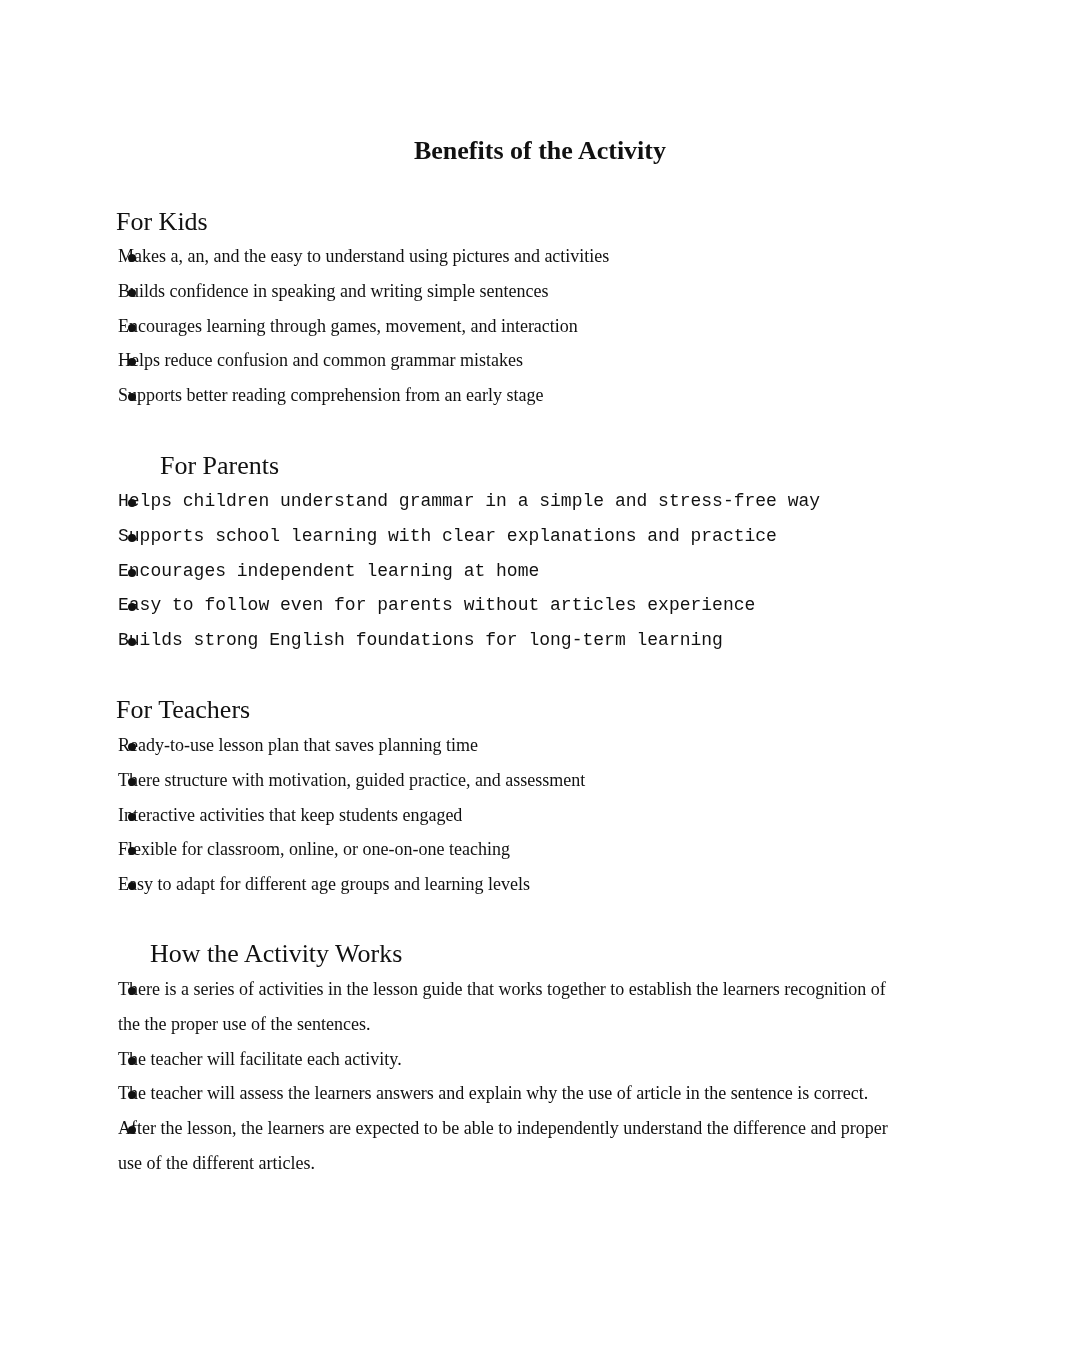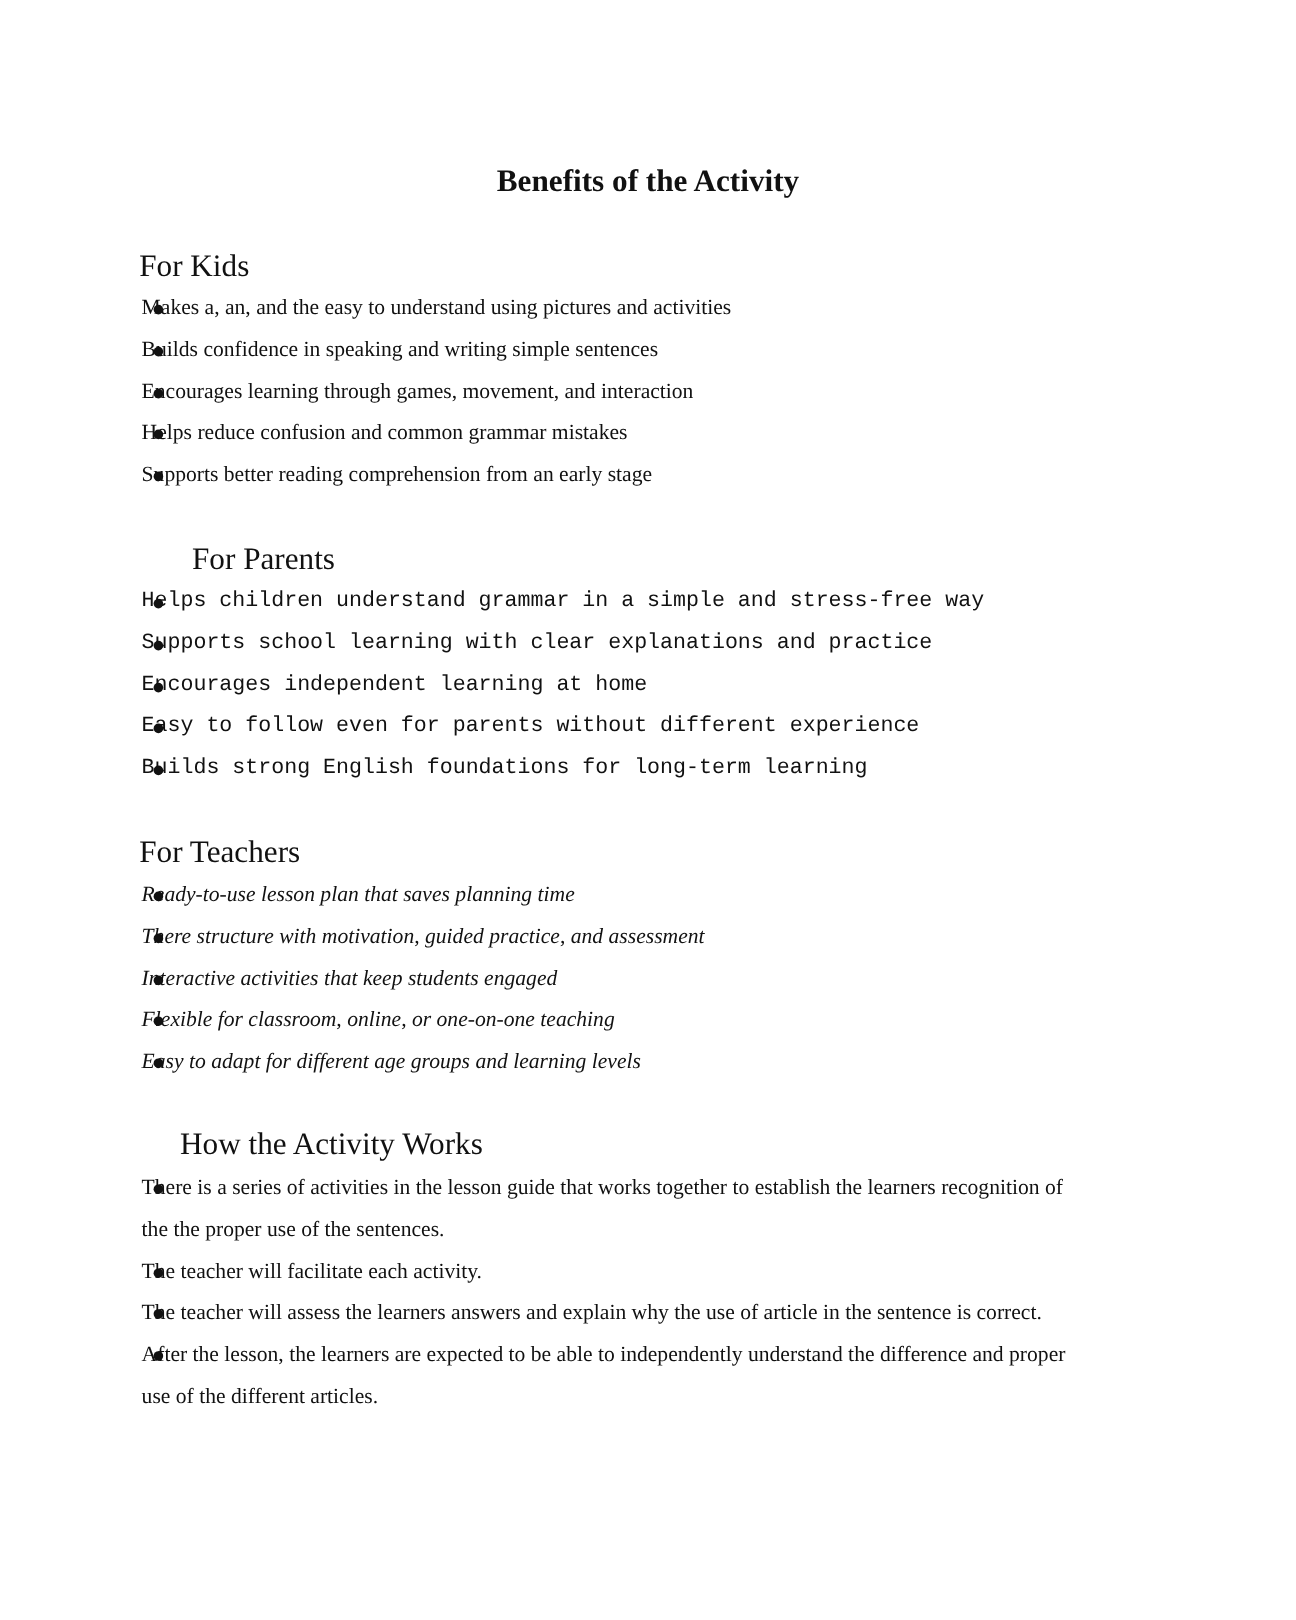--- a/index.html
+++ b/index.html
@@ -45,28 +45,28 @@
       <li>Supports better reading comprehension from an early stage</li>
     </ul>
   </div>
 
   <div class="section">
     <div class="section-heading" style="left:116px; top:449px;margin-left:44px;">For Parents</div>
     <ul class="items" style="top:484px;font-family:Liberation Mono, monospace;">
       <li>Helps children understand grammar in a simple and stress-free way</li>
       <li>Supports school learning with clear explanations and practice</li>
       <li>Encourages independent learning at home</li>
-      <li>Easy to follow even for parents without different experience</li>
+      <li>Easy to follow even for parents without articles experience</li>
       <li>Builds strong English foundations for long-term learning</li>
     </ul>
   </div>
 
   <div class="section">
     <div class="section-heading" style="left:116px; top:693px;">For Teachers</div>
-    <ul class="items" style="top:728px;font-style:italic;">
+    <ul class="items" style="top:728px;">
       <li>Ready-to-use lesson plan that saves planning time</li>
       <li>There structure with motivation, guided practice, and assessment</li>
       <li>Interactive activities that keep students engaged</li>
       <li>Flexible for classroom, online, or one-on-one teaching</li>
       <li>Easy to adapt for different age groups and learning levels</li>
     </ul>
   </div>
 
   <div class="section">
     <div class="section-heading" style="left:110px; top:937px;margin-left:40px;">How the Activity Works</div>

